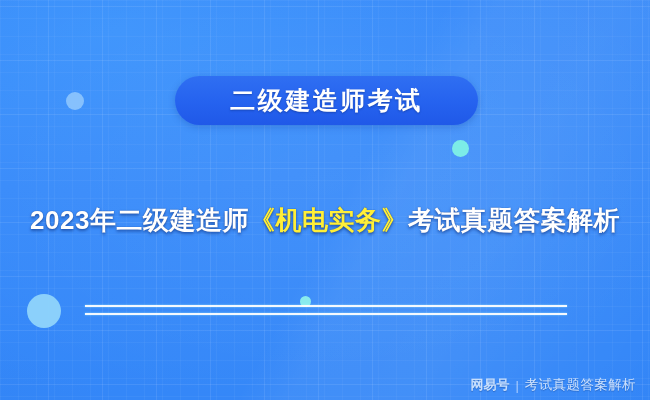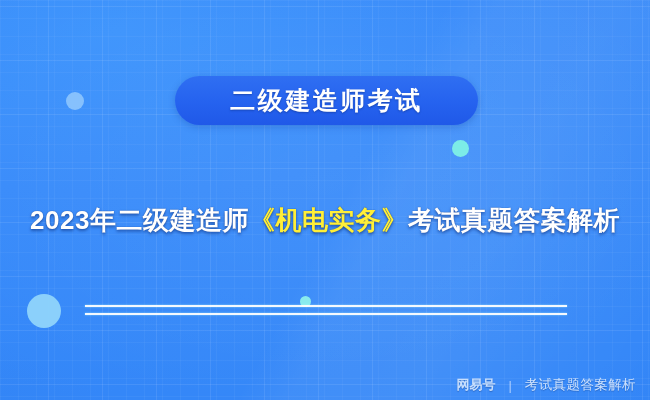--- a/index.html
+++ b/index.html
@@ -130,21 +130,21 @@
   .rule-1 { top: 305px; }
   .rule-2 { top: 313px; }
 
   
   .watermark {
     position: absolute;
     right: 14px;
     bottom: 6px;
     display: flex;
     align-items: center;
-    gap: 13px;
+    gap: 6px;
     opacity: .80;
   }
   .wm-logo {
     display: inline-block;
     color: #eaf4ff;
     font-size: 13px;
     font-weight: 700;
     letter-spacing: 0px;
     text-shadow: 0 1px 1px rgba(15,55,130,.5);
   }

